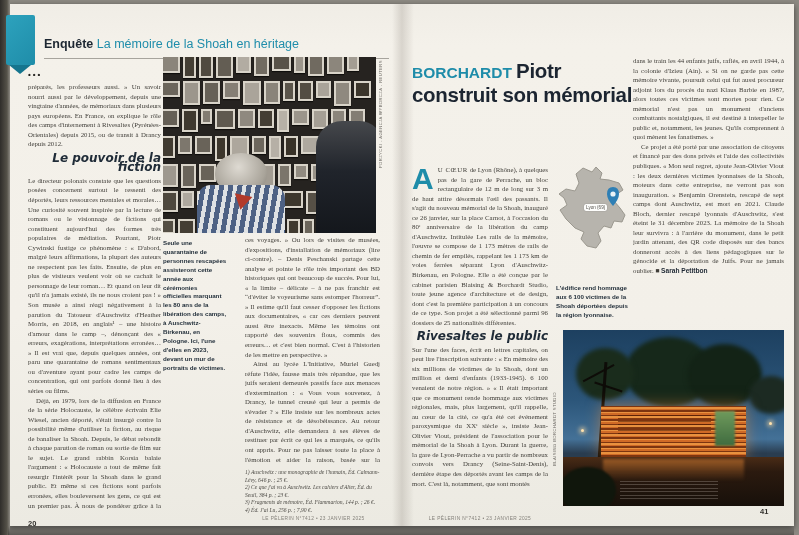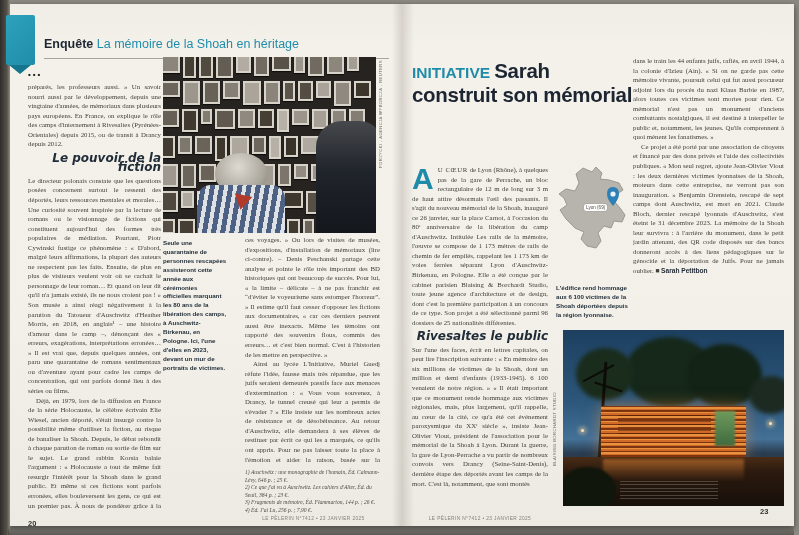--- a/index.html
+++ b/index.html
@@ -242,22 +242,22 @@
     <div>1) Auschwitz : une monographie de l'humain, Éd. Calmann-Lévy, 646 p. ; 25 €.</div>
     <div>2) Ce que j'ai vu à Auschwitz. Les cahiers d'Alter, Éd. du Seuil, 384 p. ; 23 €.</div>
     <div>3) Fragments de mémoire, Éd. Flammarion, 144 p. ; 26 €.</div>
     <div>4) Éd. J'ai Lu, 256 p. ; 7,90 €.</div>
   </div>
 
   <div class="pagenum" style="left:28px; top:519px;">20</div>
   <div class="folio" style="left:245px; top:516px; width:137px;">LE PÈLERIN N°7412 • 23 JANVIER 2025</div>
 
   <div class="headline">
-    <span class="kicker">INITIATIVE</span>
-    <span class="title">Sarah construit son mémorial</span>
+    <span class="kicker">BORCHARDT</span>
+    <span class="title">Piotr construit son mémorial</span>
   </div>
 
   <div class="colC body-text">
     <p><span class="dropcap">A</span><span class="smallcaps">U CŒUR</span> <span>de Lyon (Rhône), à quelques pas de la gare de Perrache, un bloc rectangulaire de 12 m de long sur 3 m de haut attire désormais l'œil des passants. Il s'agit du nouveau mémorial de la Shoah, inauguré ce 26 janvier, sur la place Carnot, à l'occasion du 80ᵉ anniversaire de la libération du camp d'Auschwitz. Intitulée Les rails de la mémoire, l'œuvre se compose de 1 173 mètres de rails de chemin de fer empilés, rappelant les 1 173 km de voies ferrées séparant Lyon d'Auschwitz-Birkenau, en Pologne. Elle a été conçue par le cabinet parisien Blaising &amp; Borchardt Studio, toute jeune agence d'architecture et de design, dont c'est la première participation à un concours de ce type. Son projet a été sélectionné parmi 96 dossiers de 25 nationalités différentes.</span></p>
     <div class="subhead">Rivesaltes le public</div>
     <p style="text-indent:0;">Sur l'une des faces, écrit en lettres capitales, on peut lire l'inscription suivante : « En mémoire des six millions de victimes de la Shoah, dont un million et demi d'enfants (1933-1945). 6 100 venaient de notre région. » « Il était important que ce monument rende hommage aux victimes régionales, mais, plus largement, qu'il rappelle, au cœur de la cité, ce qu'a été cet événement paroxysmique du XXᵉ siècle », insiste Jean-Olivier Viout, président de l'association pour le mémorial de la Shoah à Lyon. Durant la guerre, la gare de Lyon-Perrache a vu partir de nombreux convois vers Drancy (Seine-Saint-Denis), dernière étape des déportés avant les camps de la mort. C'est là, notamment, que sont montés</p>
   </div>
 
   <div class="mapbox">
     <svg width="80" height="115" viewBox="0 0 80 115">
@@ -290,16 +290,16 @@
     <div class="mem-wall-green"></div>
     <div class="mem-inscription"></div>
     <div class="mem-ground"></div>
     <div class="mem-reflection"></div>
     <div class="mem-ground-text"></div>
     <div class="mem-bush"></div>
   </div>
   <div class="vcredit" style="left:552px; top:392px;">BLAISING BORCHARDT STUDIO</div>
 
   <div class="folio" style="left:412px; top:516px; width:136px;">LE PÈLERIN N°7412 • 23 JANVIER 2025</div>
-  <div class="pagenum" style="left:760px; top:507px;">23</div>
+  <div class="pagenum" style="left:760px; top:507px;">41</div>
 
   <div class="bottom-shadow"></div>
 </div>
 
 </body></html>

